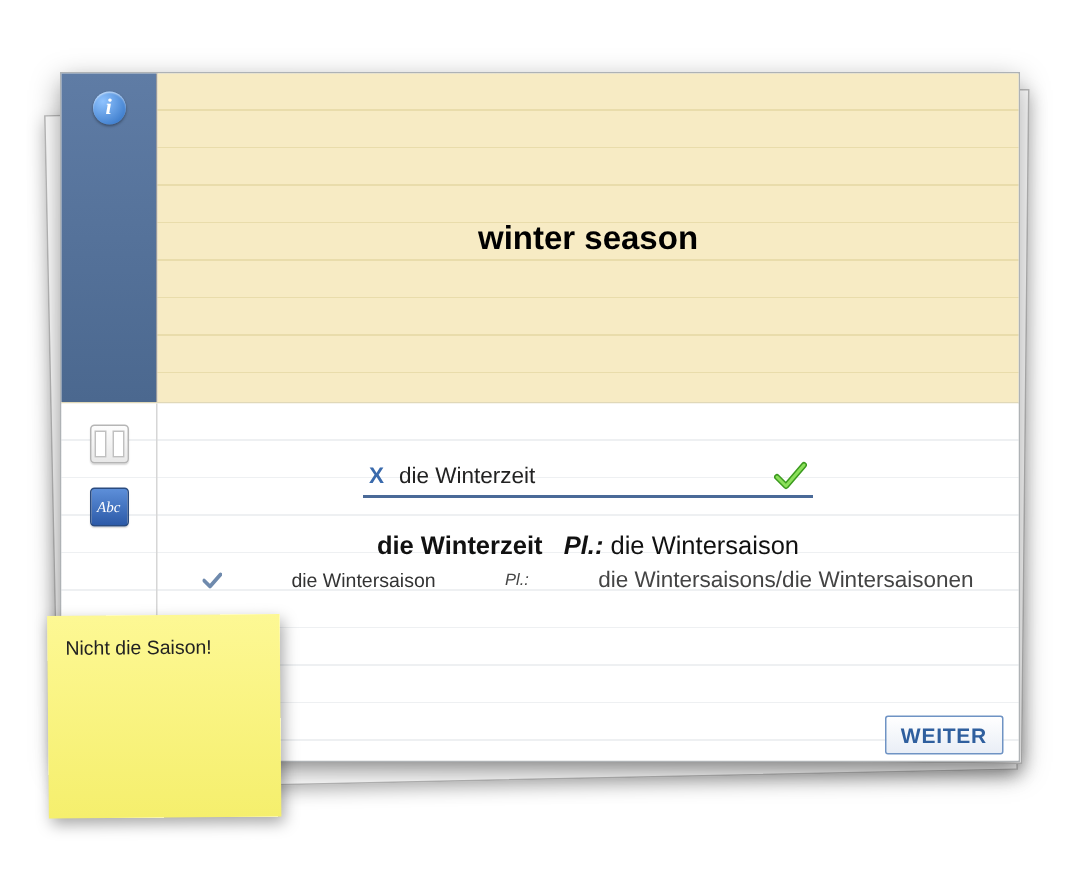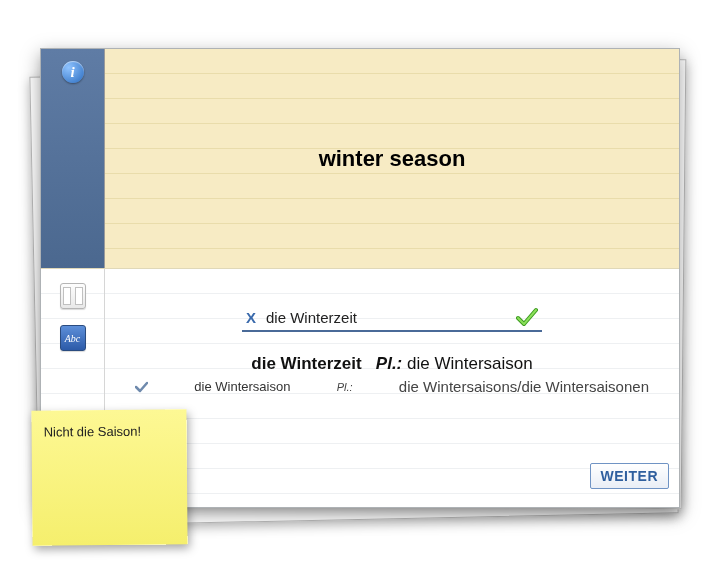--- a/index.html
+++ b/index.html
@@ -190,21 +190,21 @@
     gap: 6px;
     color: #333;
   }
   .alt-row .pl { font-style: italic; font-size: 11px; color: #444; }
   .alt-row .pl-val { font-size: 15px; color: #444; }
   .tiny-check svg { display: block; }
 
   .weiter-btn {
     position: absolute;
     right: 10px;
-    bottom: 18px;
+    bottom: 4px;
     padding: 4px 10px;
     border: 1px solid #6f93c4;
     background: linear-gradient(#ffffff, #e9eef6);
     color: #2f5f9e;
     font-weight: bold;
     font-size: 14px;
     letter-spacing: 0.5px;
     cursor: pointer;
     border-radius: 2px;
   }

